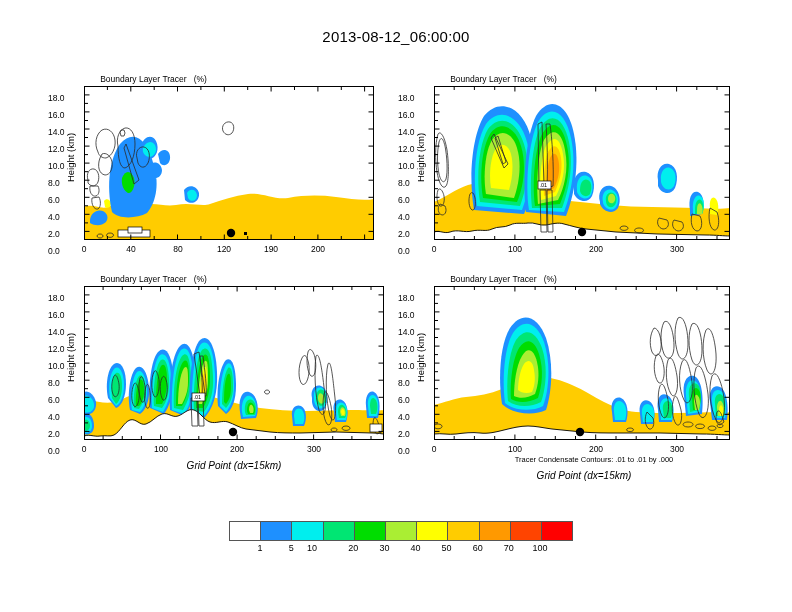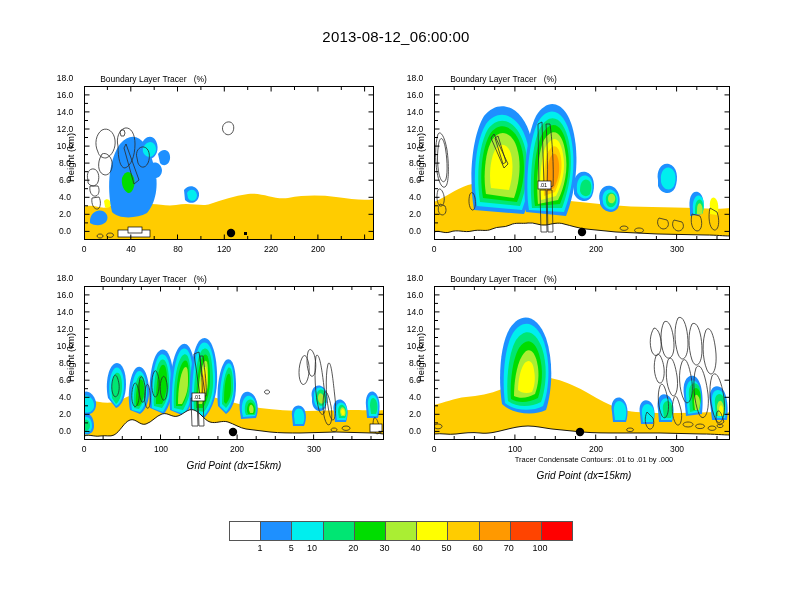--- a/index.html
+++ b/index.html
@@ -49,21 +49,21 @@
     font-size: 9.5px;
     transform: rotate(-90deg);
     transform-origin: 50% 50%;
     white-space: nowrap;
   }
   .tick-label {
     position: absolute;
     font-size: 8.5px;
     white-space: nowrap;
   }
-  .ytick { text-align: center; }
+  .ytick { text-align: left; margin-top: 20px; }
   .xtick { text-align: center; }
   .axis-xlabel {
     position: absolute;
     font-size: 10px;
     text-align: center;
     white-space: nowrap;
     font-style: italic;
   }
   .note {
     position: absolute;
@@ -217,21 +217,21 @@
     <div class="tick-label ytick" style="left:-36px; top:94px; width:34px;">8.0</div>
     <div class="tick-label ytick" style="left:-36px; top:77px; width:34px;">10.0</div>
     <div class="tick-label ytick" style="left:-36px; top:60px; width:34px;">12.0</div>
     <div class="tick-label ytick" style="left:-36px; top:43px; width:34px;">14.0</div>
     <div class="tick-label ytick" style="left:-36px; top:26px; width:34px;">16.0</div>
     <div class="tick-label ytick" style="left:-36px; top:9px; width:34px;">18.0</div>
     <div class="tick-label xtick" style="left:-15px; top:180px; width:30px;">0</div>
     <div class="tick-label xtick" style="left:32px; top:180px; width:30px;">40</div>
     <div class="tick-label xtick" style="left:79px; top:180px; width:30px;">80</div>
     <div class="tick-label xtick" style="left:125px; top:180px; width:30px;">120</div>
-    <div class="tick-label xtick" style="left:172px; top:180px; width:30px;">220</div>
+    <div class="tick-label xtick" style="left:172px; top:180px; width:30px;">190</div>
     <div class="tick-label xtick" style="left:219px; top:180px; width:30px;">200</div>
   </div>
 
   <div class="panel" style="left:434px; top:64px;">
     <div class="panel-head" style="left:2px; top:0px;">
       <span>Boundary Layer Tracer   (%)</span>
       <span class="ln2">Total Condensate   (g/kg)</span>
     </div>
     <div class="panel-tag" style="left:26px; top:26px;">SW-NE</div>
     <svg width="296" height="154" viewBox="0 0 296 154" style="position:absolute; left:0px; top:22px;">

